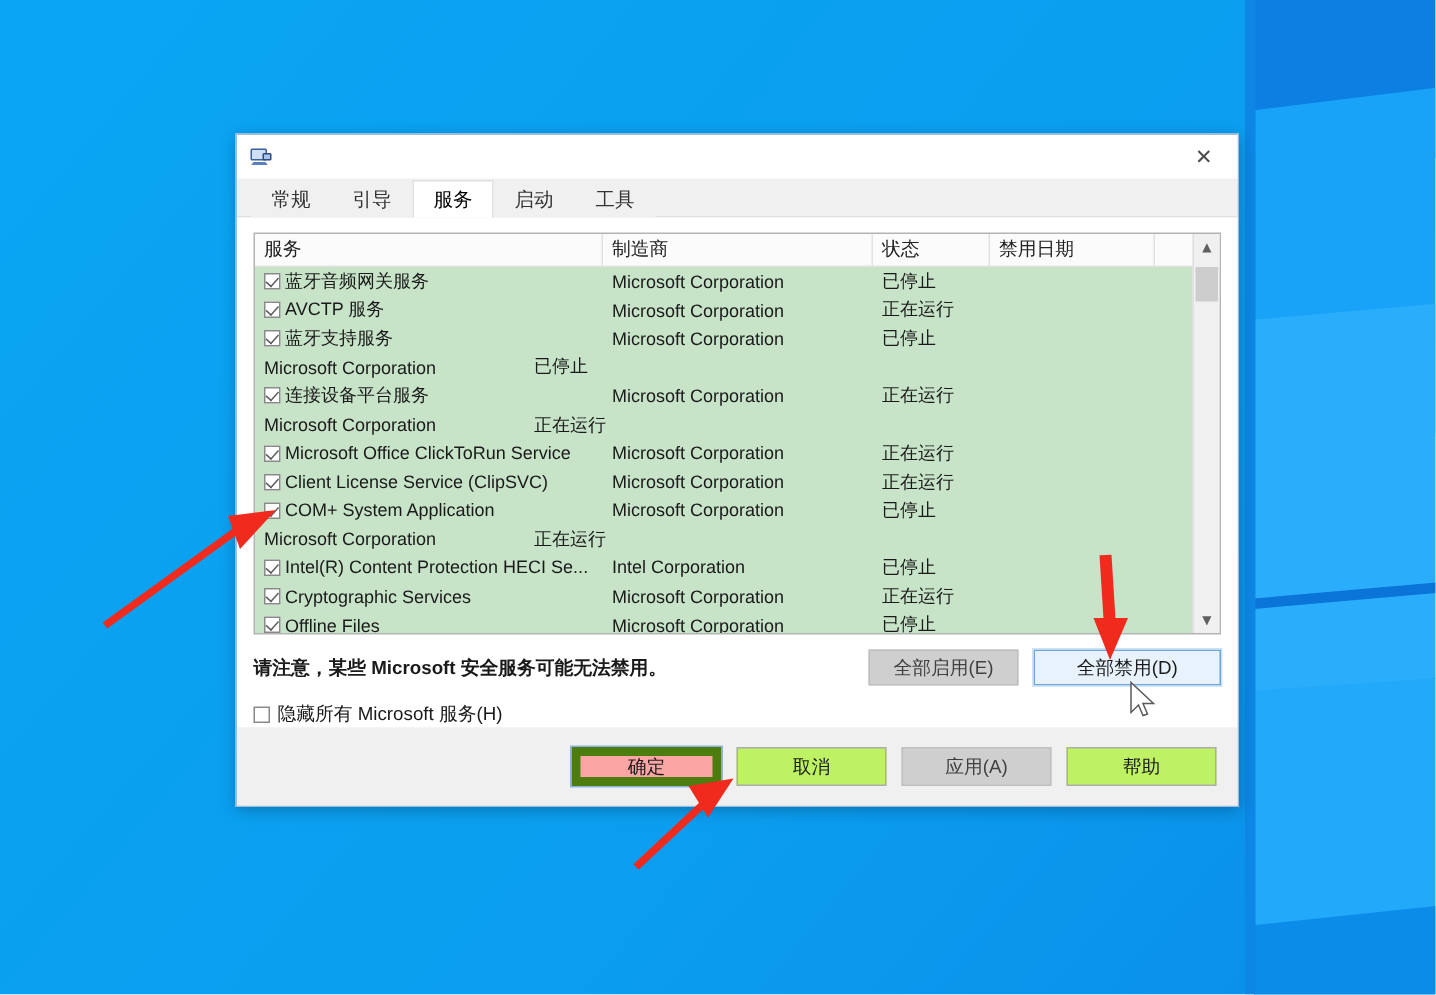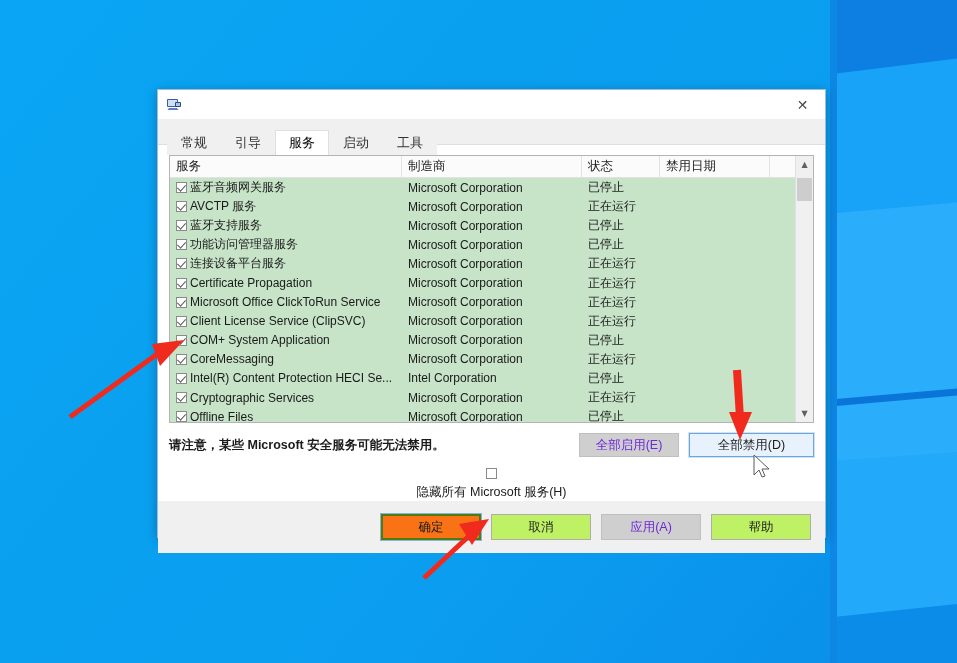--- a/index.html
+++ b/index.html
@@ -127,21 +127,21 @@
   .tab {
     height: 24px;
     line-height: 24px;
     padding: 0 13px;
     font-size: 13px;
     color: #333;
     background: #f0f0f0;
     border: 1px solid transparent;
     border-bottom: none;
     position: relative;
-    top: 11px;
+    top: 1px;
     white-space: nowrap;
   }
   .tab.active {
     background: #ffffff;
     border-color: #dfdfdf;
     color: #000;
     z-index: 2;
   }
 
   
@@ -286,46 +286,45 @@
     background: #bef264;
     color: #1a1a1a;
     display: inline-flex;
     align-items: center;
     justify-content: center;
     box-sizing: border-box;
     padding: 0 6px;
     font-family: "Liberation Sans", "DejaVu Sans", sans-serif;
   }
   .btn.disabled {
-    color: #6d28d9;
+    color: #404040;
     background: #cfcfcf;
     border-color: #bfbfbf;
   }
   .btn.focus {
     background: #e8f2fc;
     border: 1px solid #6ca6dd;
     outline: 1px solid #cfe3f5;
   }
   .btn.default {
-    background: #f97316;
-    border: 2px solid #4d7c0f;
+    background: #fca5a5;
+    border: 6px solid #4d7c0f;
     outline: 1px solid #8ab4de;
     outline-offset: 0px;
   }
   .btn-enable { width: 100px; margin-right: 10px; }
   .btn-disable { width: 125px; }
 
   .hide-row {
     display: flex;
     align-items: center;
     gap: 5px;
     margin-top: 10px;
     font-size: 12.5px;
     color: #1a1a1a;
-    flex-direction: column;
   }
 
   
   .footer {
     height: 52px;
     flex: none;
     display: flex;
     align-items: center;
     justify-content: flex-end;
     padding-right: 14px;
@@ -409,42 +408,34 @@
           <div class="lv-row">
             <div class="cell col-name">
               <span class="cbx checked"></span>
               <span>蓝牙支持服务</span>
             </div>
             <div class="cell col-mfr">Microsoft Corporation</div>
             <div class="cell col-status">已停止</div>
             <div class="cell col-date"></div>
           </div>
           <div class="lv-row">
-            <div class="cell col-name">
-              <span class="cbx checked"></span>
-              <span>功能访问管理器服务</span>
-            </div>
             <div class="cell col-mfr">Microsoft Corporation</div>
             <div class="cell col-status">已停止</div>
             <div class="cell col-date"></div>
           </div>
           <div class="lv-row">
             <div class="cell col-name">
               <span class="cbx checked"></span>
               <span>连接设备平台服务</span>
             </div>
             <div class="cell col-mfr">Microsoft Corporation</div>
             <div class="cell col-status">正在运行</div>
             <div class="cell col-date"></div>
           </div>
           <div class="lv-row">
-            <div class="cell col-name">
-              <span class="cbx checked"></span>
-              <span>Certificate Propagation</span>
-            </div>
             <div class="cell col-mfr">Microsoft Corporation</div>
             <div class="cell col-status">正在运行</div>
             <div class="cell col-date"></div>
           </div>
           <div class="lv-row">
             <div class="cell col-name">
               <span class="cbx checked"></span>
               <span>Microsoft Office ClickToRun Service</span>
             </div>
             <div class="cell col-mfr">Microsoft Corporation</div>
@@ -463,24 +454,20 @@
           <div class="lv-row">
             <div class="cell col-name">
               <span class="cbx checked"></span>
               <span>COM+ System Application</span>
             </div>
             <div class="cell col-mfr">Microsoft Corporation</div>
             <div class="cell col-status">已停止</div>
             <div class="cell col-date"></div>
           </div>
           <div class="lv-row">
-            <div class="cell col-name">
-              <span class="cbx checked"></span>
-              <span>CoreMessaging</span>
-            </div>
             <div class="cell col-mfr">Microsoft Corporation</div>
             <div class="cell col-status">正在运行</div>
             <div class="cell col-date"></div>
           </div>
           <div class="lv-row">
             <div class="cell col-name">
               <span class="cbx checked"></span>
               <span>Intel(R) Content Protection HECI Se...</span>
             </div>
             <div class="cell col-mfr">Intel Corporation</div>

